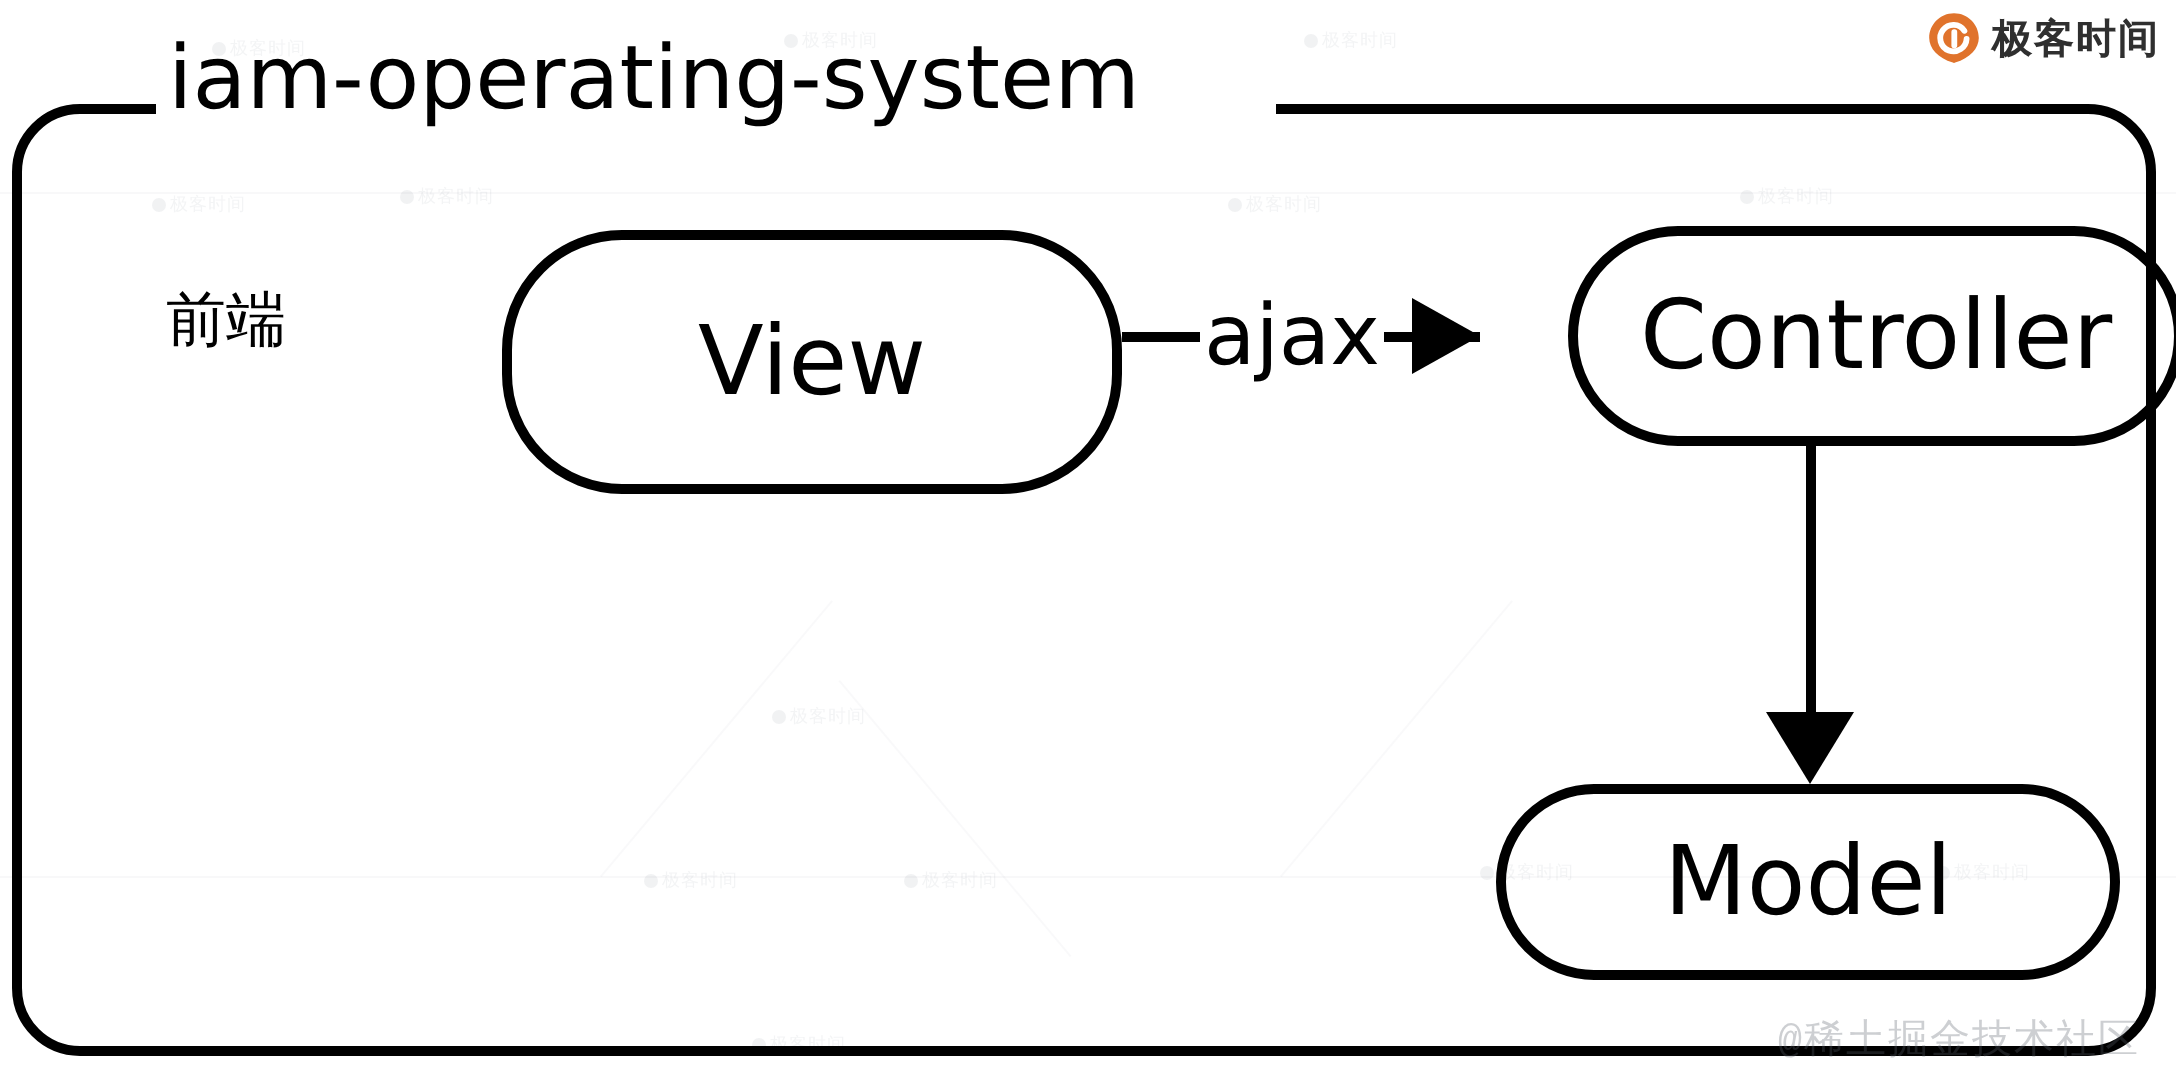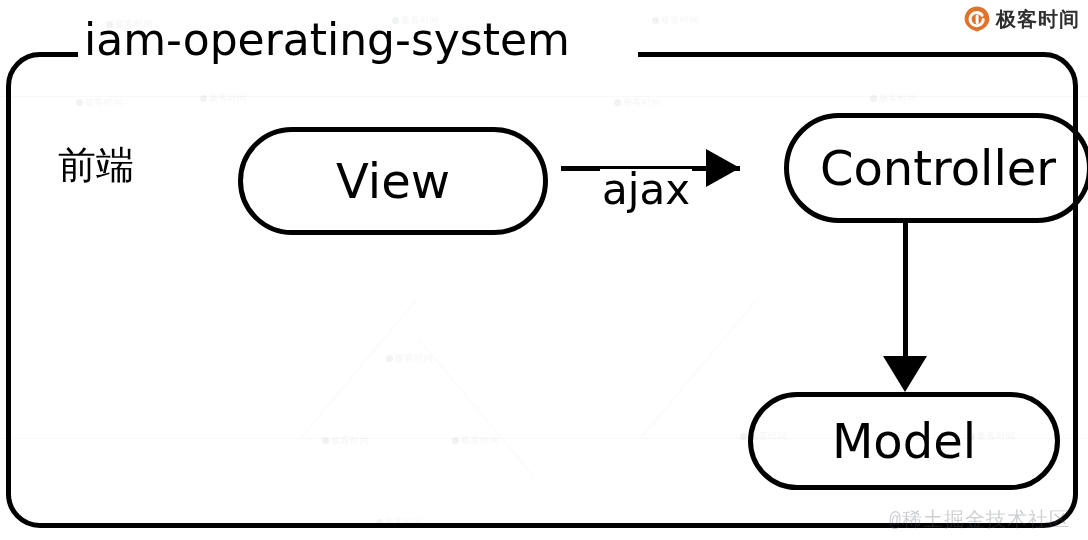--- a/index.html
+++ b/index.html
@@ -116,25 +116,26 @@
     line-height: 1;
     color: #000;
     white-space: nowrap;
     z-index: 4;
   }
 
   
   .tier-label {
     position: absolute;
     font-family: "DejaVu Sans", sans-serif;
-    font-size: 38px;
+    font-size: 30px;
     line-height: 1;
     color: #000;
     z-index: 4;
     white-space: nowrap;
+    margin-left: 25px;
   }
   #tier-frontend { left: 58px; top: 146px; }
   #tier-backend  { left: 72px; top: 424px; }
 
   
   .node {
     position: absolute;
     border: 5px solid #000;
     border-radius: 60px;
     box-sizing: border-box;
@@ -144,21 +145,21 @@
     justify-content: center;
     z-index: 4;
   }
   .node-label {
     font-family: "DejaVu Sans", sans-serif;
     font-size: 48px;
     line-height: 1;
     color: #000;
     white-space: nowrap;
   }
-  #node-view       { left: 238px; top: 115px; width: 310px; height: 108px; margin-top: 12px; }
+  #node-view       { left: 251px; top: 115px; width: 310px; height: 132px; }
   #node-controller { left: 784px; top: 113px; width: 308px; height: 110px; }
   #node-model      { left: 748px; top: 392px; width: 312px; height: 98px; }
 
   
   .edge-h {
     position: absolute;
     background: #000;
     height: 5px;
     z-index: 3;
   }
@@ -187,21 +188,20 @@
   .edge-label {
     position: absolute;
     font-family: "DejaVu Sans", sans-serif;
     font-size: 42px;
     line-height: 1;
     color: #000;
     background: #ffffff;
     padding: 0 2px;
     z-index: 5;
     white-space: nowrap;
-    margin-top: 22px;
   }
 
   
   .site-watermark {
     position: absolute;
     right: 18px;
     bottom: 7px;
     font-family: Liberation Mono, monospace;
     font-size: 20px;
     color: rgba(90,95,105,0.30);

